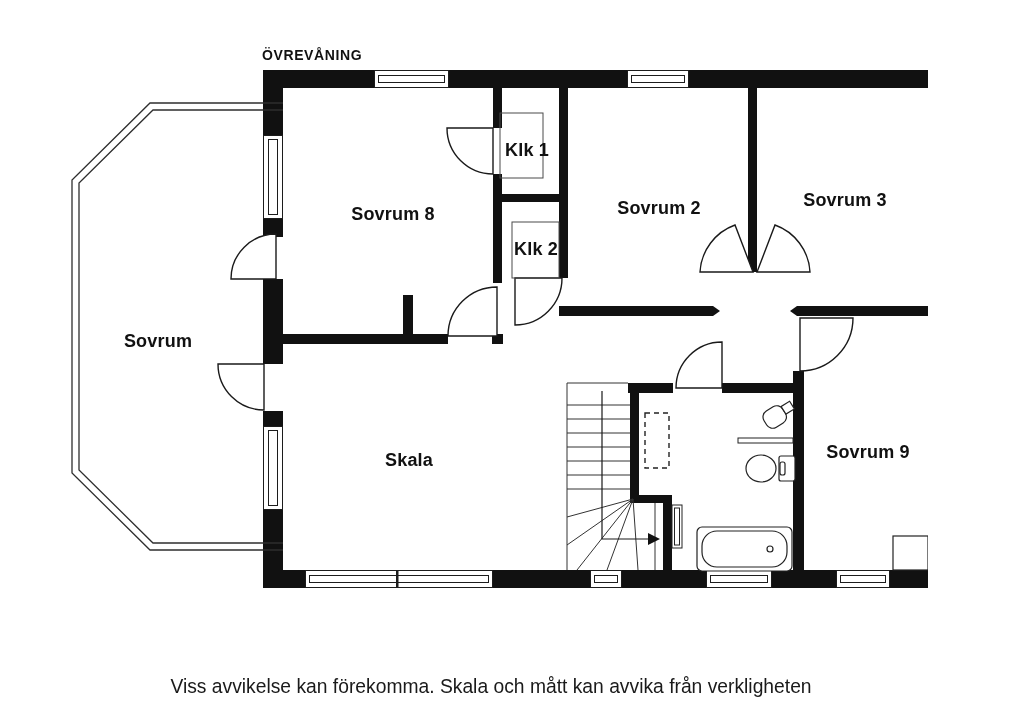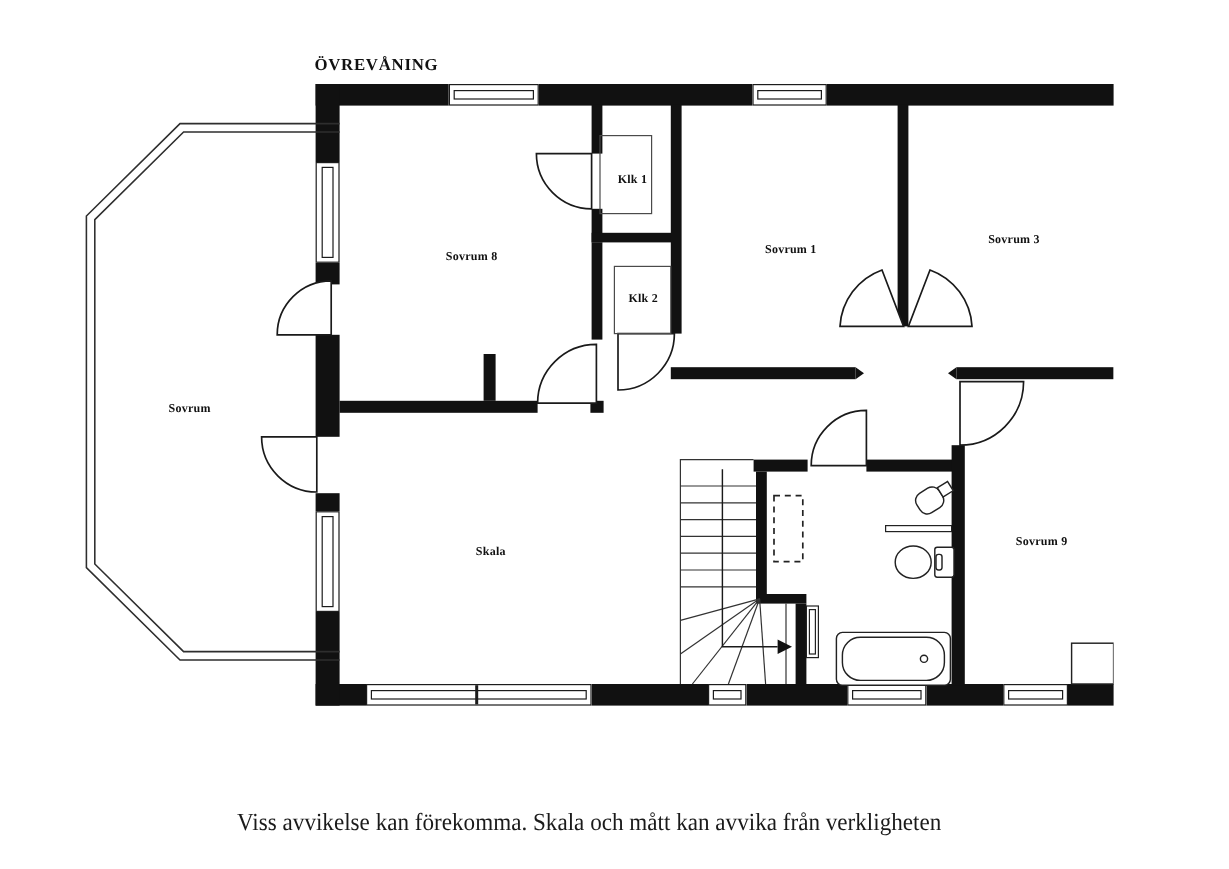--- a/index.html
+++ b/index.html
@@ -1,24 +1,24 @@
 <!DOCTYPE html>
 <html><head>
 <meta charset="utf-8">
 <style>
   html,body{margin:0;padding:0;background:#fff;}
   #stage{position:relative;width:928px;height:724px;background:#ffffff;overflow:hidden;
-         font-family:Liberation Serif, serif;}
+         font-family:Liberation Sans, sans-serif;}
   .wall{position:absolute;background:#111;z-index:2;}
   .win{position:absolute;background:#fff;border:1px solid #1c1c1c;box-sizing:border-box;z-index:3;}
   .win::before{content:"";position:absolute;border:1px solid #1c1c1c;}
   .win-h::before{left:3px;right:3px;top:4px;bottom:4px;}
   .win-v::before{top:3px;bottom:3px;left:4px;right:4px;}
   #overlay{position:absolute;left:0;top:0;z-index:4;}
-  .room-label{position:absolute;transform:translate(-50%,-50%);font-weight:700;font-size:10px;
+  .room-label{position:absolute;transform:translate(-50%,-50%);font-weight:700;font-size:18px;
               color:#111;white-space:nowrap;z-index:5;letter-spacing:0.2px;}
   #plan-title{position:absolute;left:262px;top:47px;font-weight:700;font-size:14px;color:#111;
               letter-spacing:0.6px;z-index:5;}
   #disclaimer{position:absolute;left:491px;top:686px;transform:translate(-50%,-50%) scaleX(0.94);
               font-size:20.5px;color:#1a1a1a;white-space:nowrap;z-index:5;}
 </style>
 </head>
 <body>
 
 <div id="stage">
@@ -151,20 +151,20 @@
     <rect x="738" y="438" width="55" height="5" fill="#fff" stroke="#222" stroke-width="1"></rect>
     <g stroke="#222" stroke-width="1" fill="#fff">
       <rect x="672" y="505" width="10" height="43"></rect>
       <rect x="674.5" y="508" width="5" height="37"></rect>
     </g>
   </svg>
 
   <div class="room-label" style="left:393px;top:214px">Sovrum 8</div>
   <div class="room-label" style="left:527px;top:150px">Klk 1</div>
   <div class="room-label" style="left:536px;top:249px">Klk 2</div>
-  <div class="room-label" style="left:659px;top:208px">Sovrum 1</div>
+  <div class="room-label" style="left:659px;top:208px">Sovrum 2</div>
   <div class="room-label" style="left:845px;top:200px">Sovrum 3</div>
   <div class="room-label" style="left:868px;top:452px">Sovrum 9</div>
   <div class="room-label" style="left:409px;top:460px">Skala</div>
   <div class="room-label" style="left:158px;top:341px">Sovrum</div>
 
   <div id="disclaimer">Viss avvikelse kan förekomma. Skala och mått kan avvika från verkligheten</div>
 </div>
 
 </body></html>

